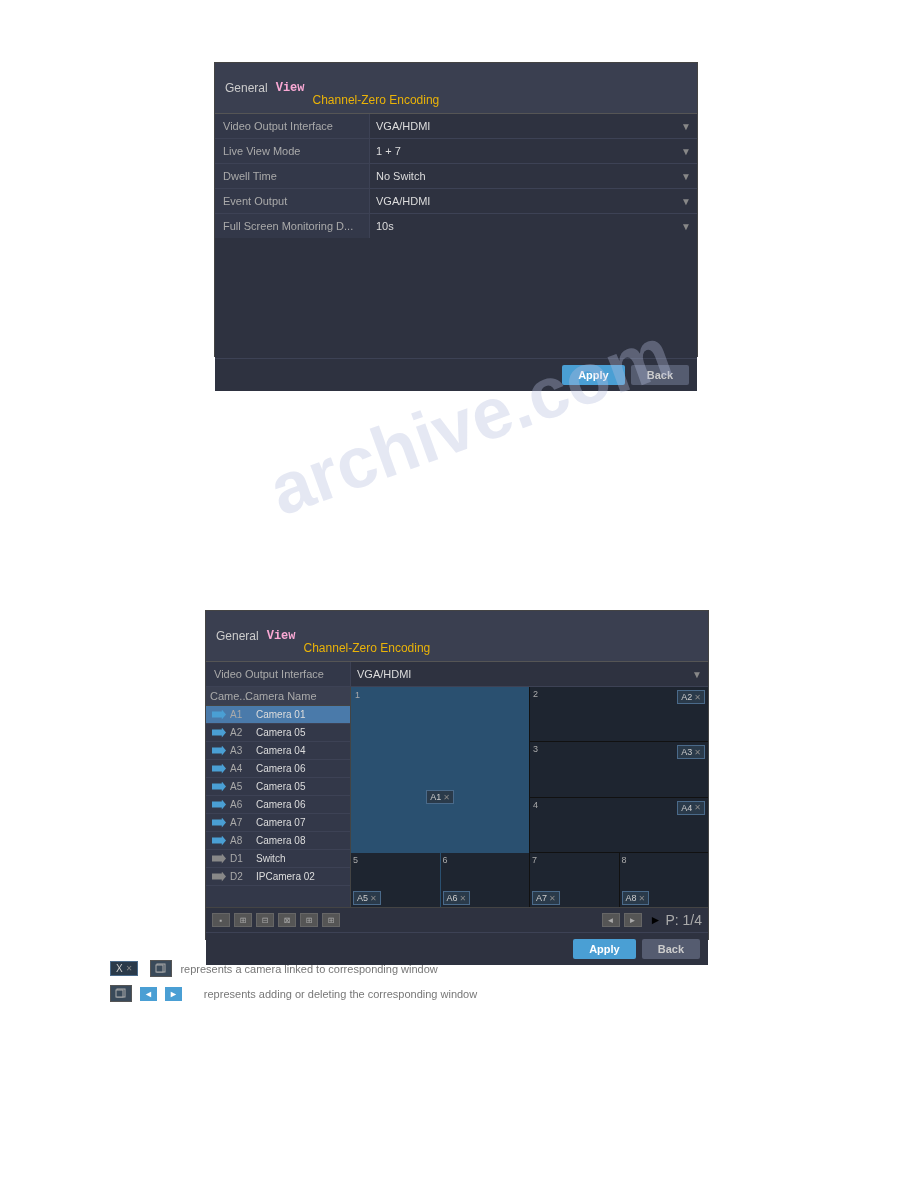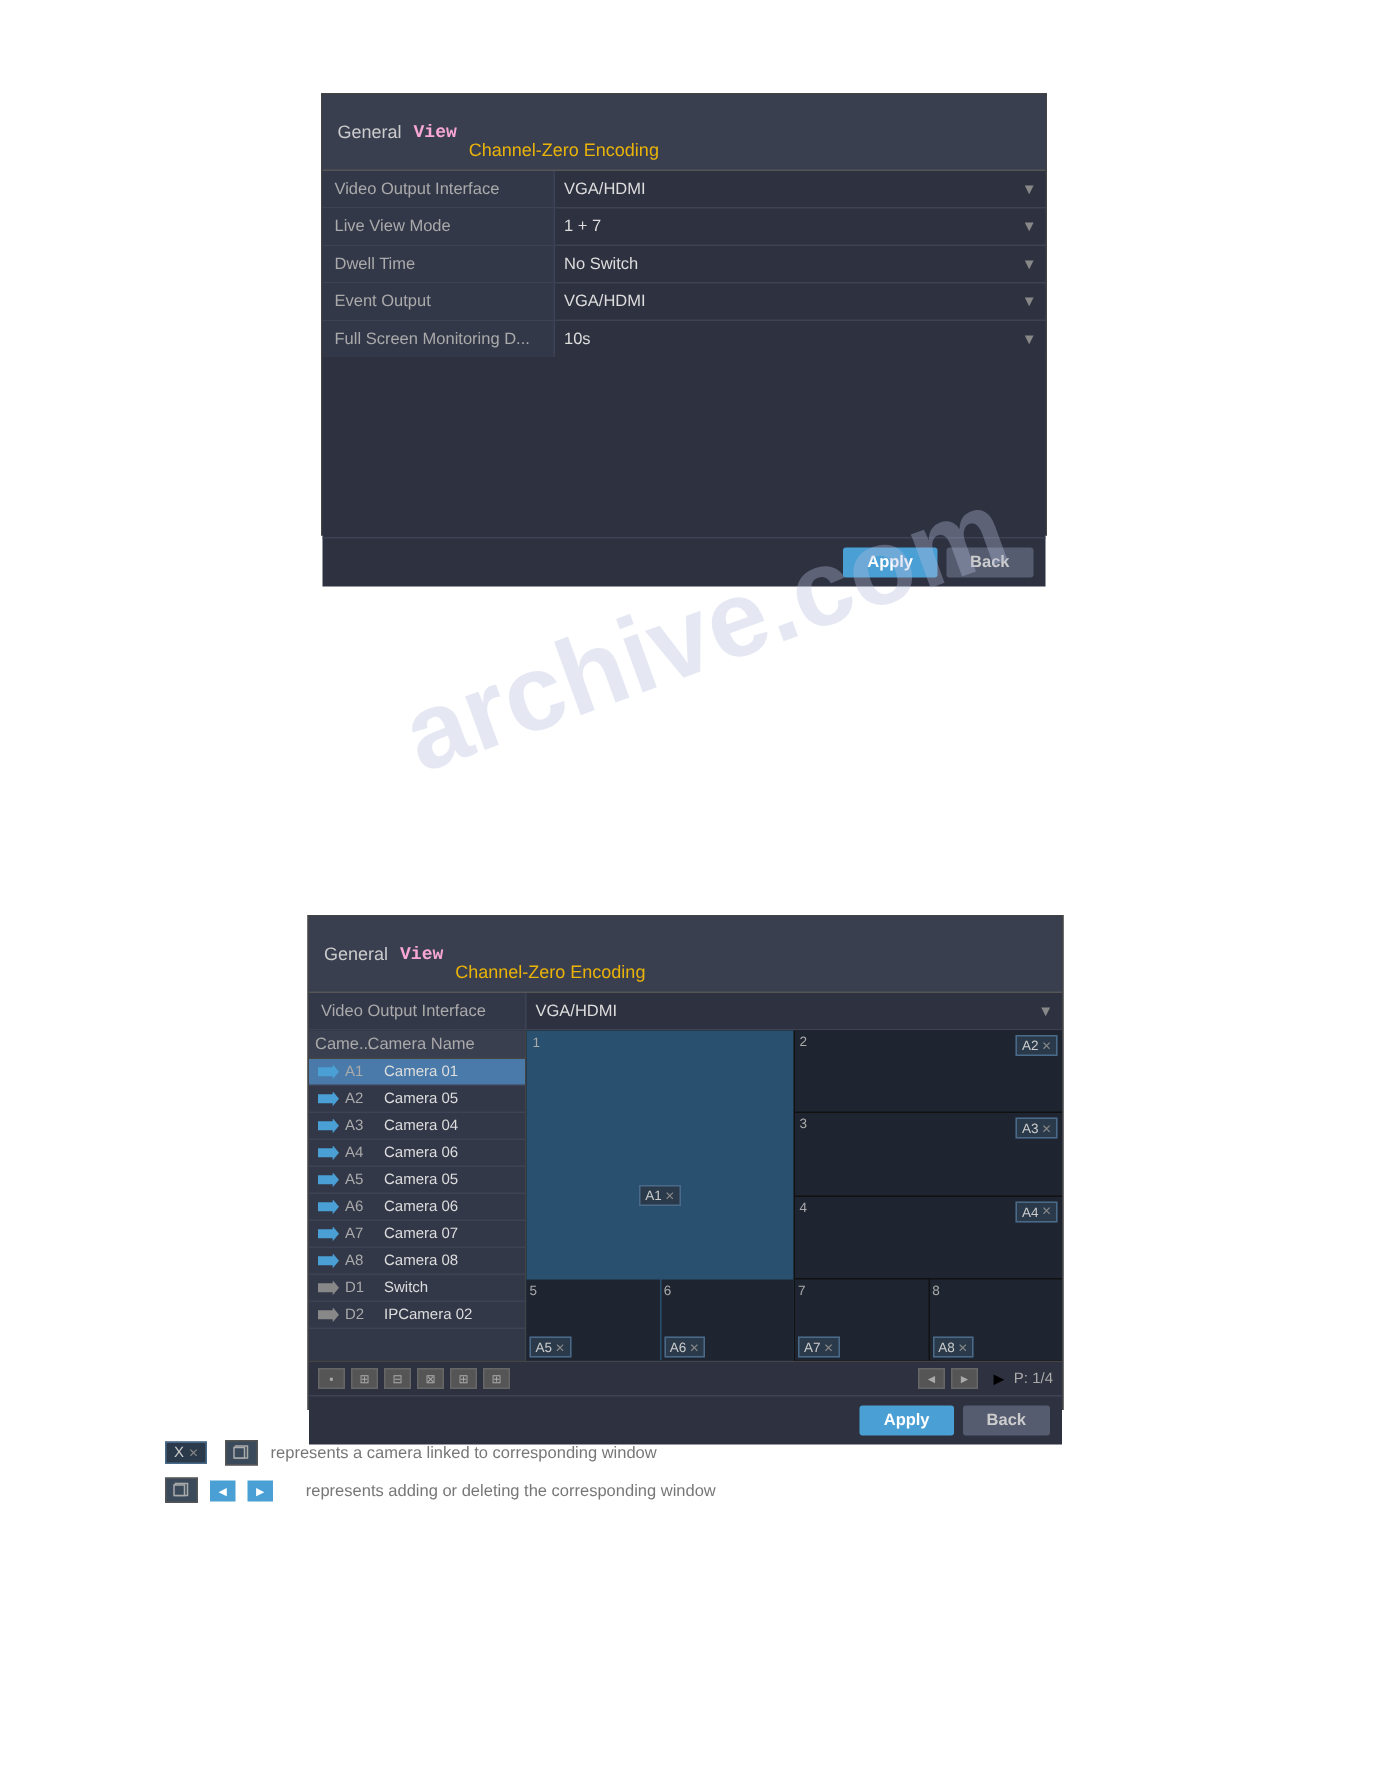--- a/index.html
+++ b/index.html
@@ -261,21 +261,21 @@
       justify-content: center;
       cursor: pointer;
       font-size: 8px;
       color: #aaa;
     }
 
     .toolbar-spacer { flex: 1; }
 
     .page-indicator {
       color: #aaaaaa;
-      font-size: 10px;
+      font-size: 14px;
     }
 
     
     .video-output-row {
       display: flex;
       align-items: center;
       border-bottom: 1px solid #3d4255;
       min-height: 24px;
       background: #2e3240;
     }

